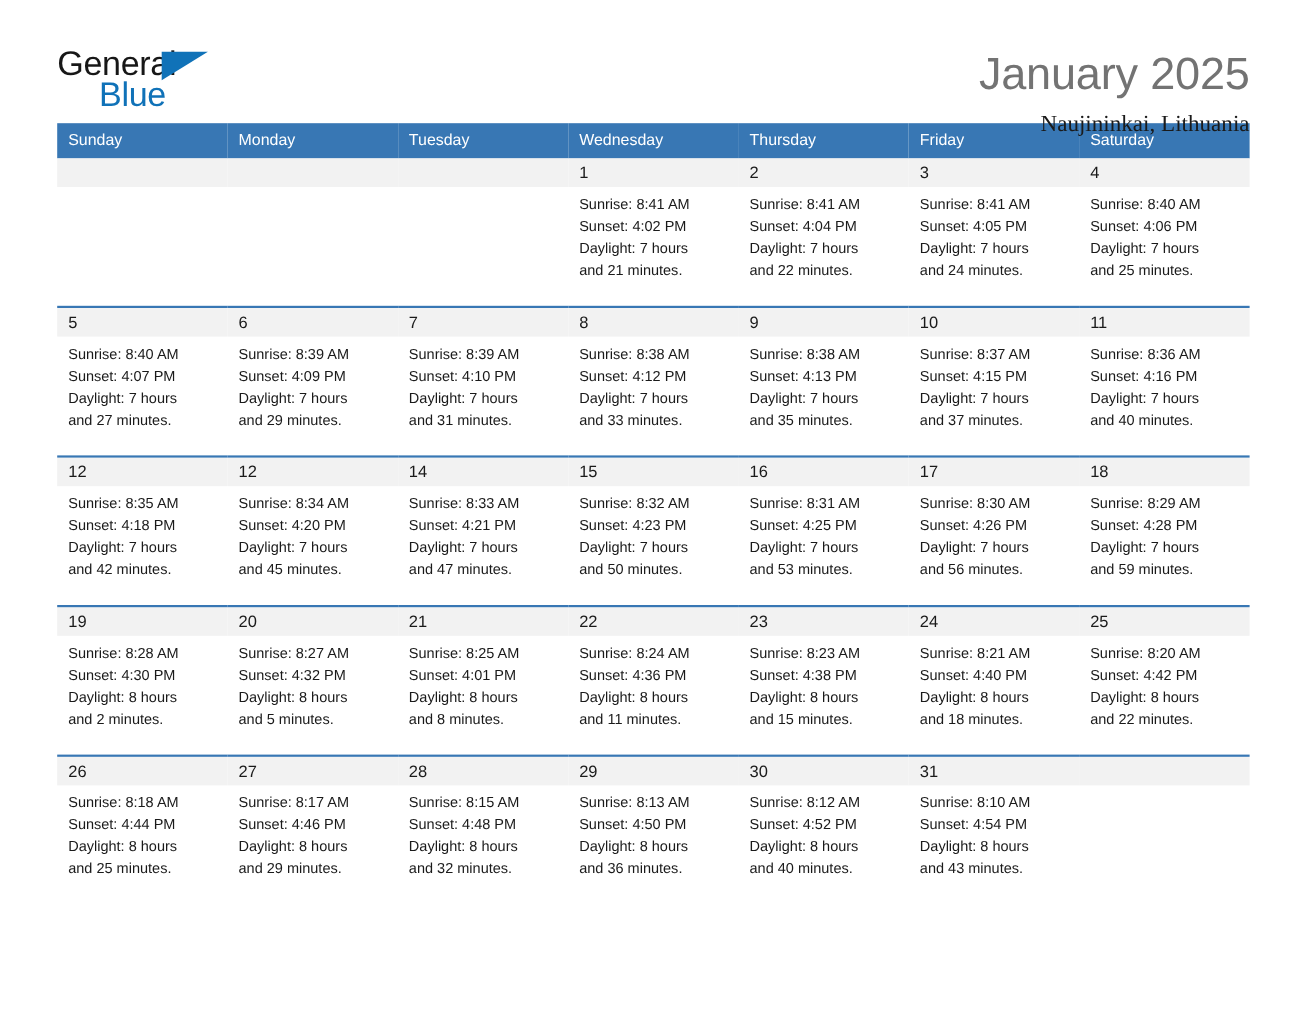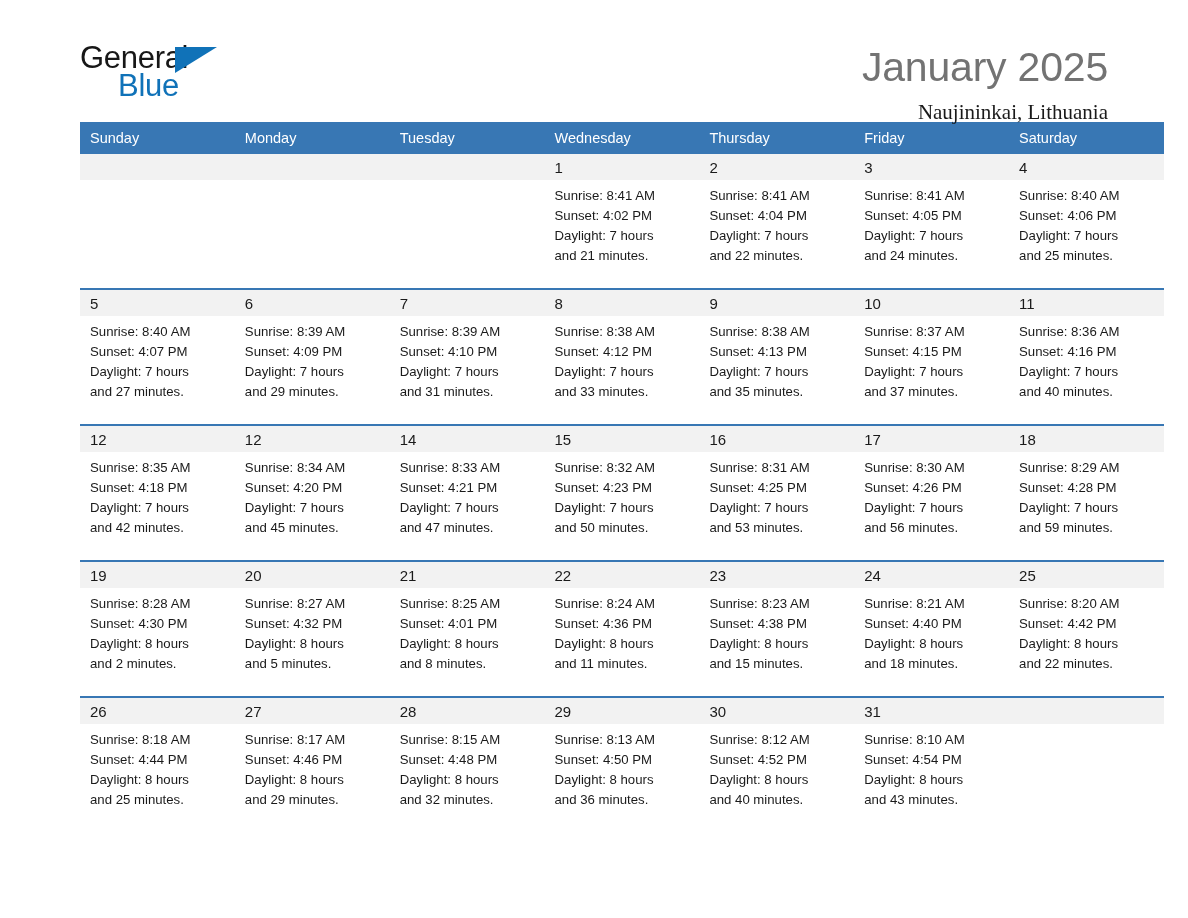--- a/index.html
+++ b/index.html
@@ -12,21 +12,21 @@
     height: 918px;
     font-family: "Liberation Sans", sans-serif;
     color: #000000;
     overflow: hidden;
   }
   .page {
     position: relative;
     width: 1188px;
     height: 918px;
     box-sizing: border-box;
-    padding: 0 80px;
+    padding: 0 52px;
   }
 
   
   .header {
     display: flex;
     align-items: flex-start;
     justify-content: space-between;
     padding-top: 42px;
     height: 104px;
     box-sizing: border-box;
@@ -86,21 +86,21 @@
     line-height: 26px;
     color: #1a1a1a;
     margin-top: 9px;
     white-space: nowrap;
     font-family: Liberation Serif, serif;
   }
 
   
   .calendar {
     width: 1084px;
-    margin-top: 18px;
+    margin-top: 8px;
     border-collapse: collapse;
     table-layout: fixed;
   }
   .calendar th {
     background: #3877b4;
     color: #ffffff;
     font-size: 14.5px;
     font-weight: normal;
     text-align: left;
     padding: 8px 0 8px 10px;

